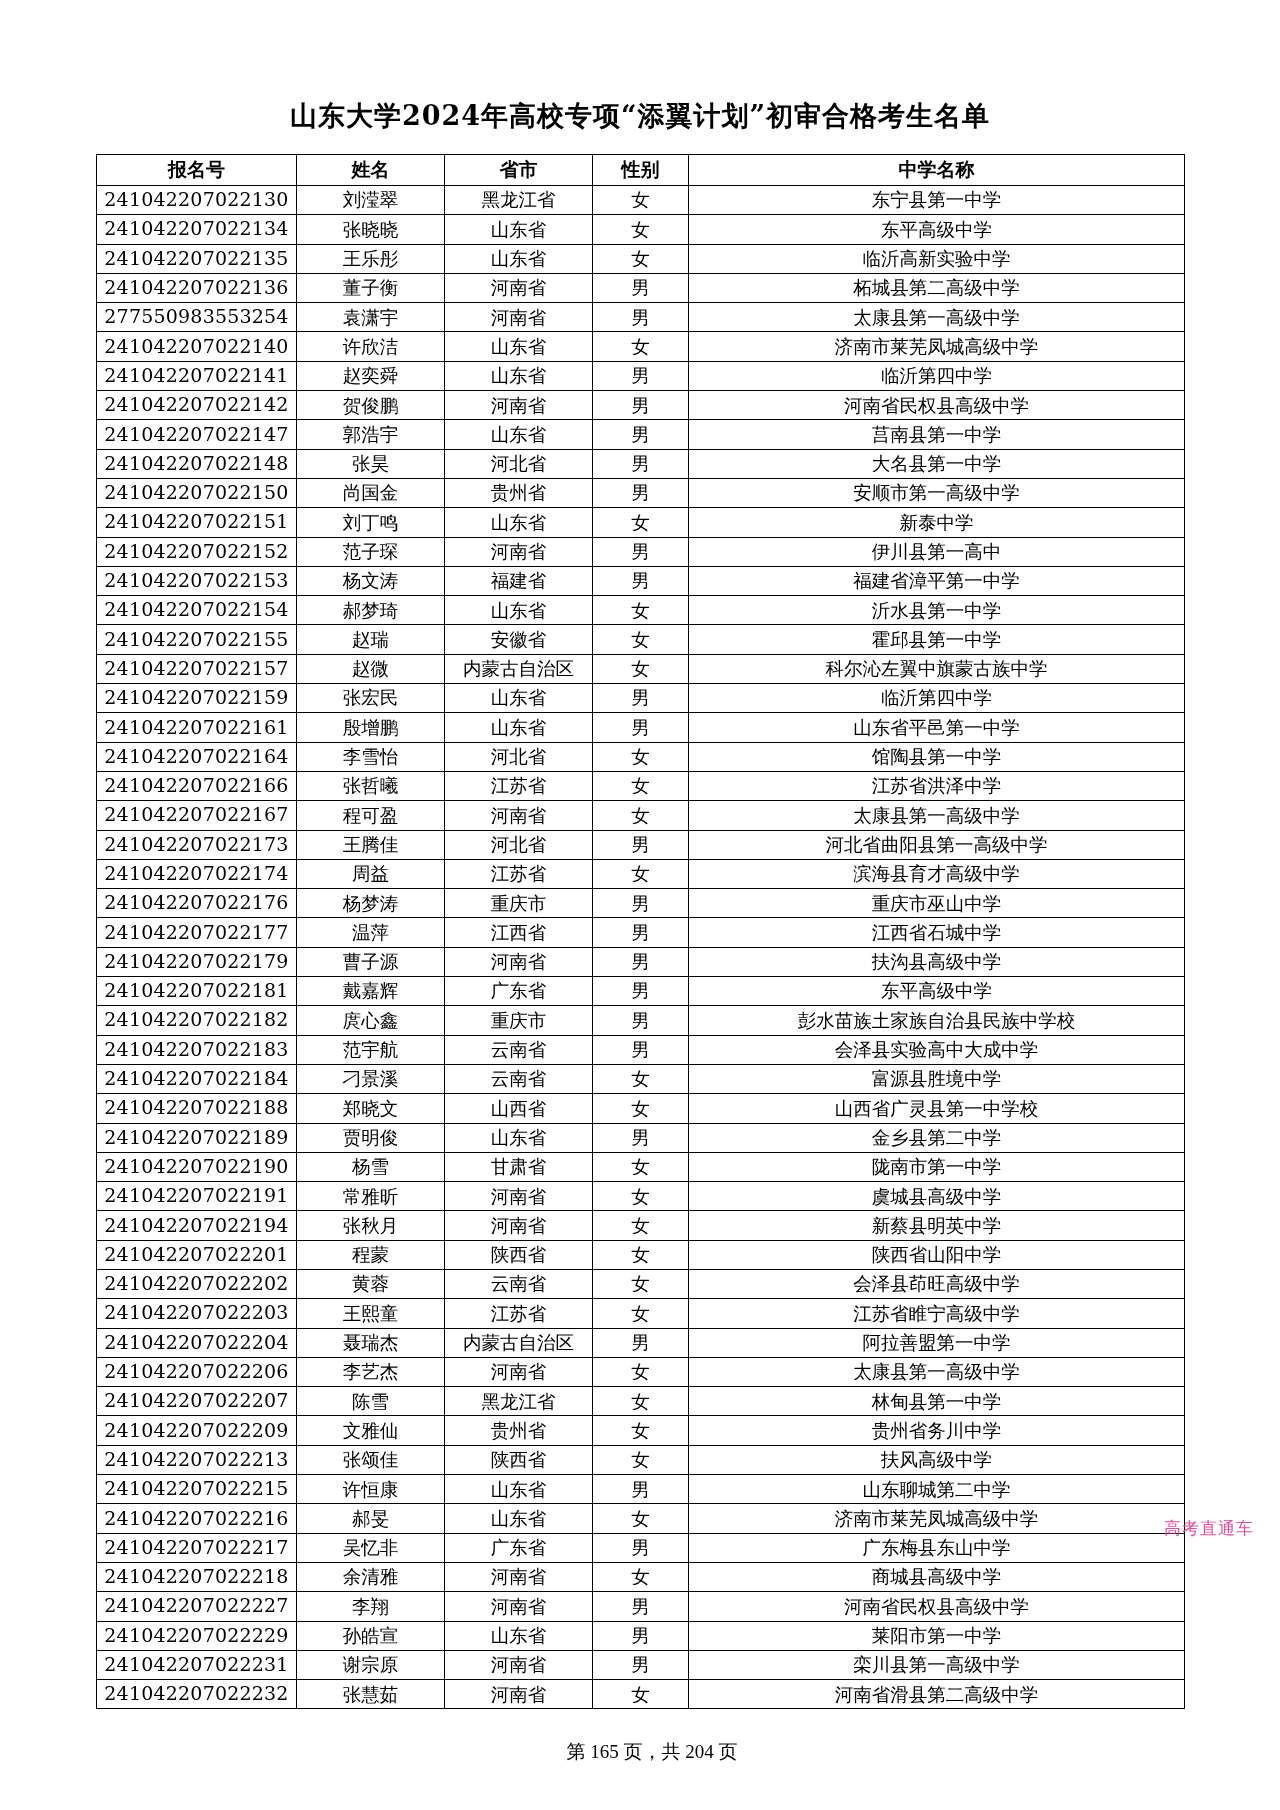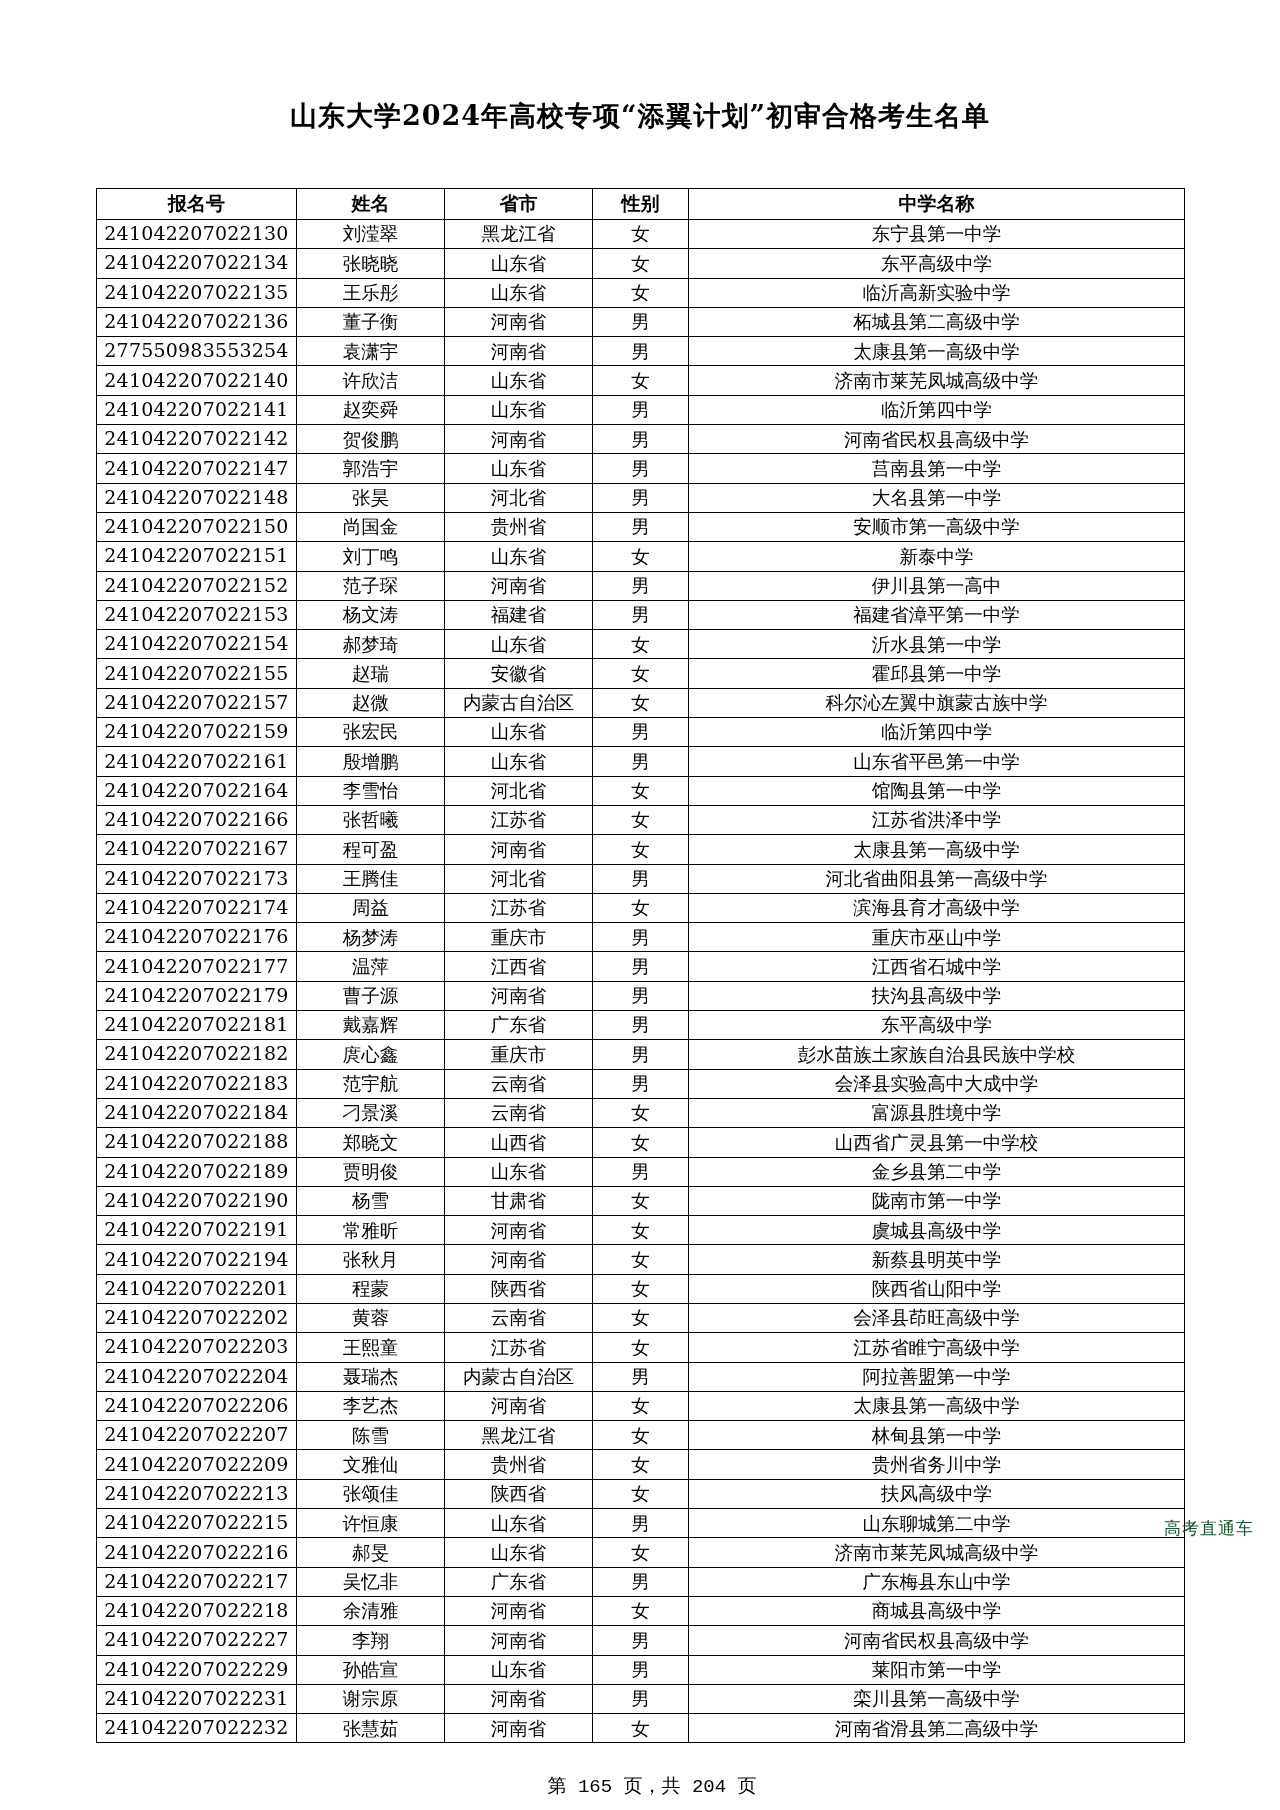--- a/index.html
+++ b/index.html
@@ -28,21 +28,20 @@
     font-weight: bold;
     letter-spacing: 1px;
     margin: 0;
     padding-top: 98px;
     padding-bottom: 12px;
     font-family: "DejaVu Serif", "Liberation Serif", serif;
   }
   .table-wrap {
     padding: 8px 96px;
     box-sizing: border-box;
-    margin-top: 34px;
   }
   table.roster {
     border-collapse: collapse;
     width: 1088px;
     table-layout: fixed;
     font-size: 18.5px;
   }
   table.roster th,
   table.roster td {
     border: 1.6px solid #000000;
@@ -67,30 +66,30 @@
   col.c-school { width: 496px; }
 
   td.id-cell {
     font-family: "Liberation Serif", "DejaVu Serif", serif;
     letter-spacing: 0.2px;
     font-size: 19px;
   }
   .footer {
     text-align: center;
     font-size: 19px;
-    font-family: Liberation Mono, monospace;
+    font-family: Liberation Serif, serif;
     padding-top: 22px;
     padding-left: 24px;
   }
   .watermark {
     position: absolute;
     right: 26px;
     bottom: 18px;
     font-size: 17px;
-    color: #14532d;
+    color: #ec4899;
     font-family: "DejaVu Serif", "Liberation Serif", serif;
     letter-spacing: 1px;
   }
 </style>
 </head>
 <body>
 
 <div class="page">
 
   <h1 class="doc-title">山东大学2024年高校专项“添翼计划”初审合格考生名单</h1>

